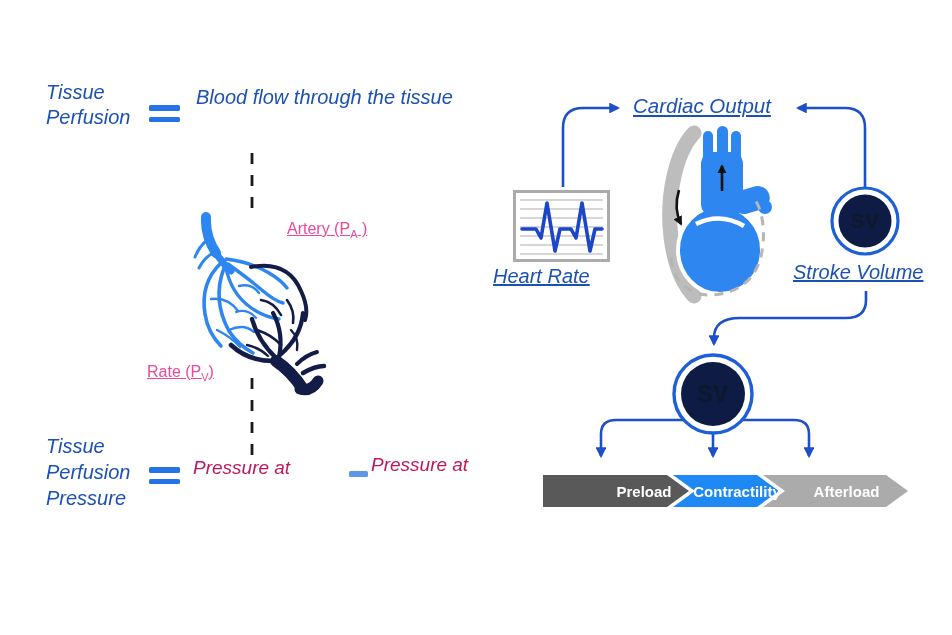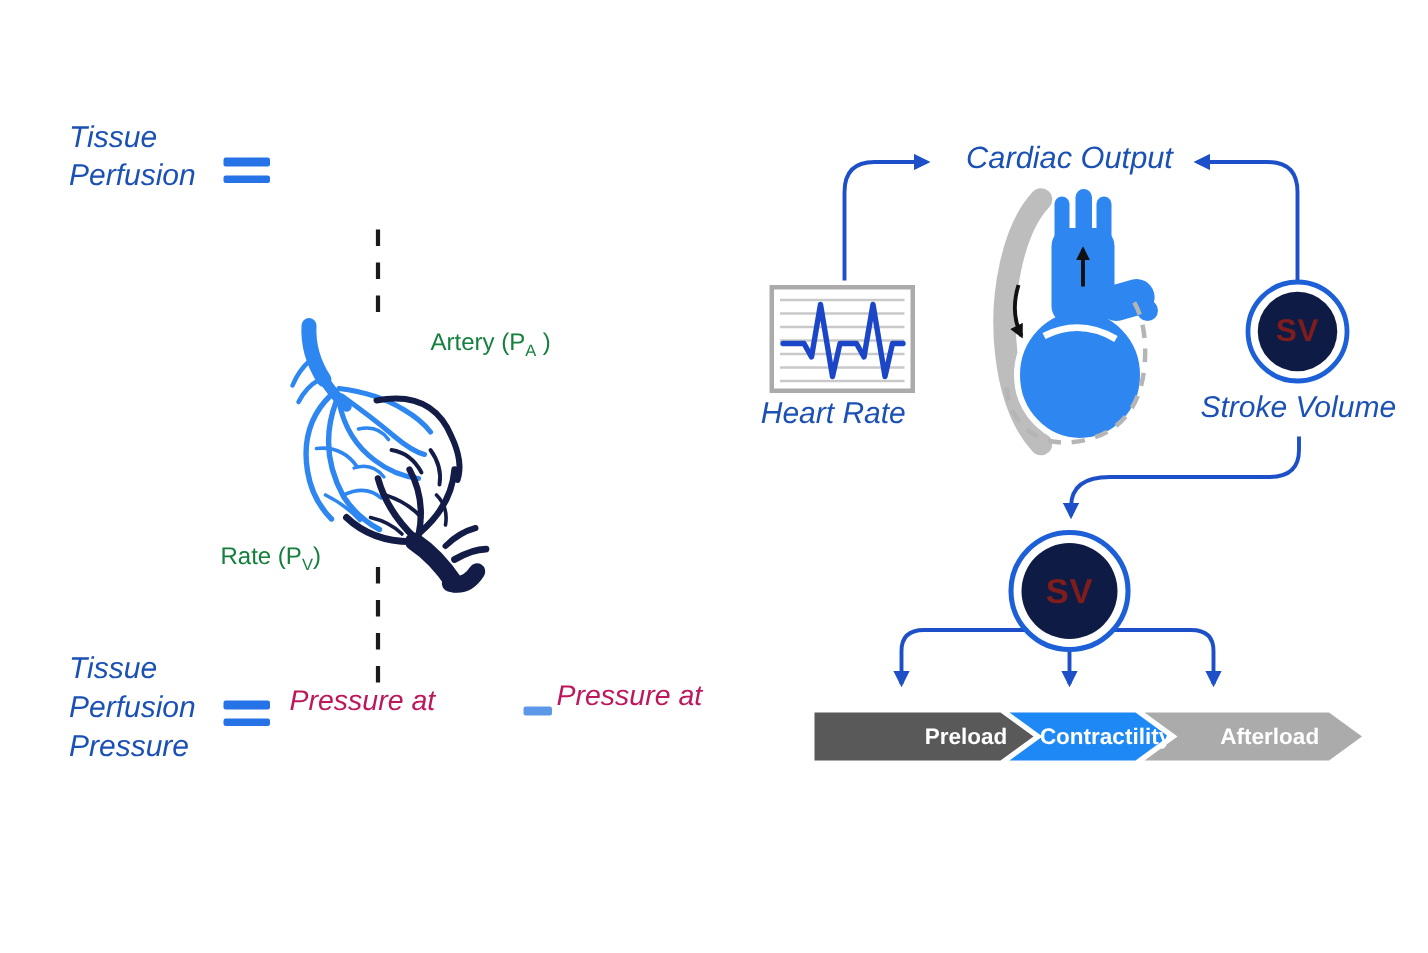--- a/index.html
+++ b/index.html
@@ -1,30 +1,30 @@
 <!DOCTYPE html>
 <html><head>
 <meta charset="utf-8">
 <style>
   html,body{margin:0;padding:0;background:#ffffff;}
   body{width:952px;height:635px;position:relative;overflow:hidden;
        font-family:"Liberation Sans",sans-serif;}
   .lbl{position:absolute;font-style:italic;color:#1B51B4;line-height:25px;font-size:20px;}
   .lbl.big{font-size:20px;line-height:26px;}
-  .anno{position:absolute;color:#15803d;font-size:16px;}
+  .anno{position:absolute;color:#ec4899;font-size:16px;text-decoration:underline;}
   .anno sub{font-size:11px;}
   .formula{position:absolute;font-style:italic;color:#be185d;font-size:19px;line-height:27px;}
   .formula sub{font-size:12px;font-style:italic;}
   .equals{position:absolute;display:flex;flex-direction:column;gap:6px;}
   .equals .bar{width:31px;height:5.5px;background:#2673E8;border-radius:1.5px;}
   .minus{position:absolute;width:19px;height:5.5px;background:#5C97E8;border-radius:1.5px;}
-  .svtxt{position:absolute;color:#7f1d1d;font-weight:bold;text-align:center;letter-spacing:0.5px;}
+  .svtxt{position:absolute;color:#0f172a;font-weight:bold;text-align:center;letter-spacing:0.5px;}
   .chevlbl{position:absolute;top:482px;height:18px;display:flex;align-items:center;
            justify-content:center;color:#ffffff;font-weight:bold;font-size:15px;}
-  .center{text-align:center;}
+  .center{text-align:left;text-decoration:underline;}
   svg{position:absolute;left:0;top:0;}
 </style>
 </head>
 <body>
 
 <svg width="952" height="635" viewBox="0 0 952 635">
   <defs>
     <marker id="ab" viewBox="0 0 10 10" refX="8" refY="5" markerWidth="4.2" markerHeight="4.2" orient="auto">
       <path d="M0,0 L10,5 L0,10 z" fill="#1D50C8"></path>
     </marker>
@@ -137,20 +137,21 @@
   <div>Tissue</div>
   <div>Perfusion</div>
 </div>
 
 <div class="equals" style="left:149px;top:105px;">
   <div class="bar"></div>
   <div class="bar"></div>
 </div>
 
 <div class="lbl big" style="left:196px;top:84px;">
+  <div>Blood flow through the tissue</div>
 </div>
 
 <div class="anno" style="left:287px;top:220px;"><span>Artery (P</span><sub>A</sub><span> )</span></div>
 
 <div class="anno" style="left:147px;top:363px;"><span>Rate (P</span><sub>V</sub><span>)</span></div>
 
 <div class="lbl" style="left:46px;top:433px;line-height:26px;">
   <div>Tissue</div>
   <div>Perfusion</div>
   <div>Pressure</div>

